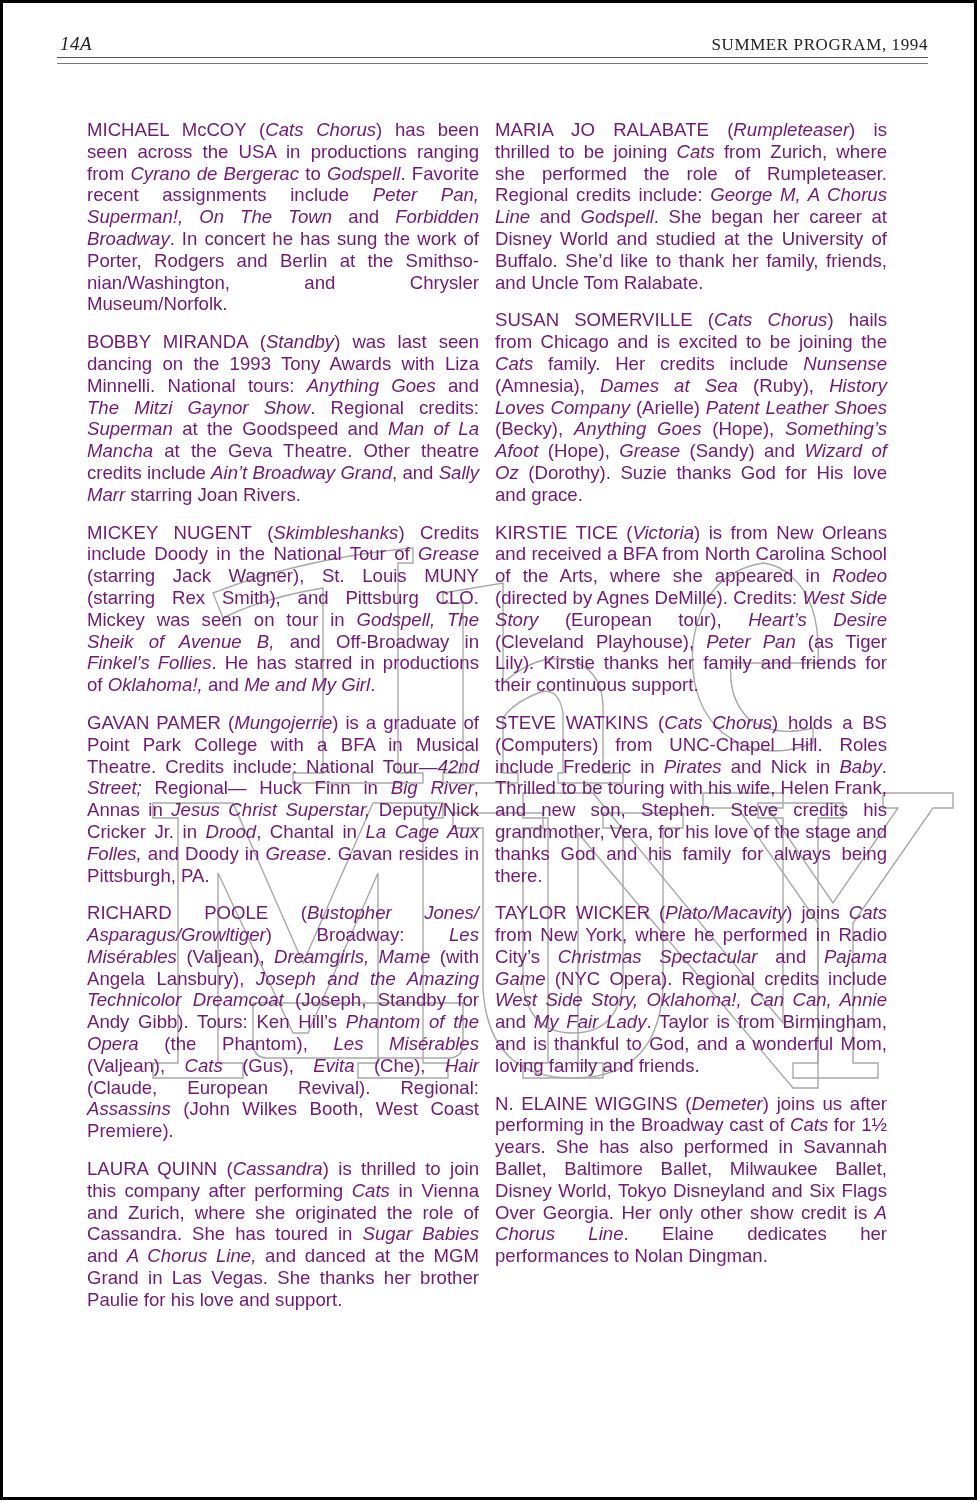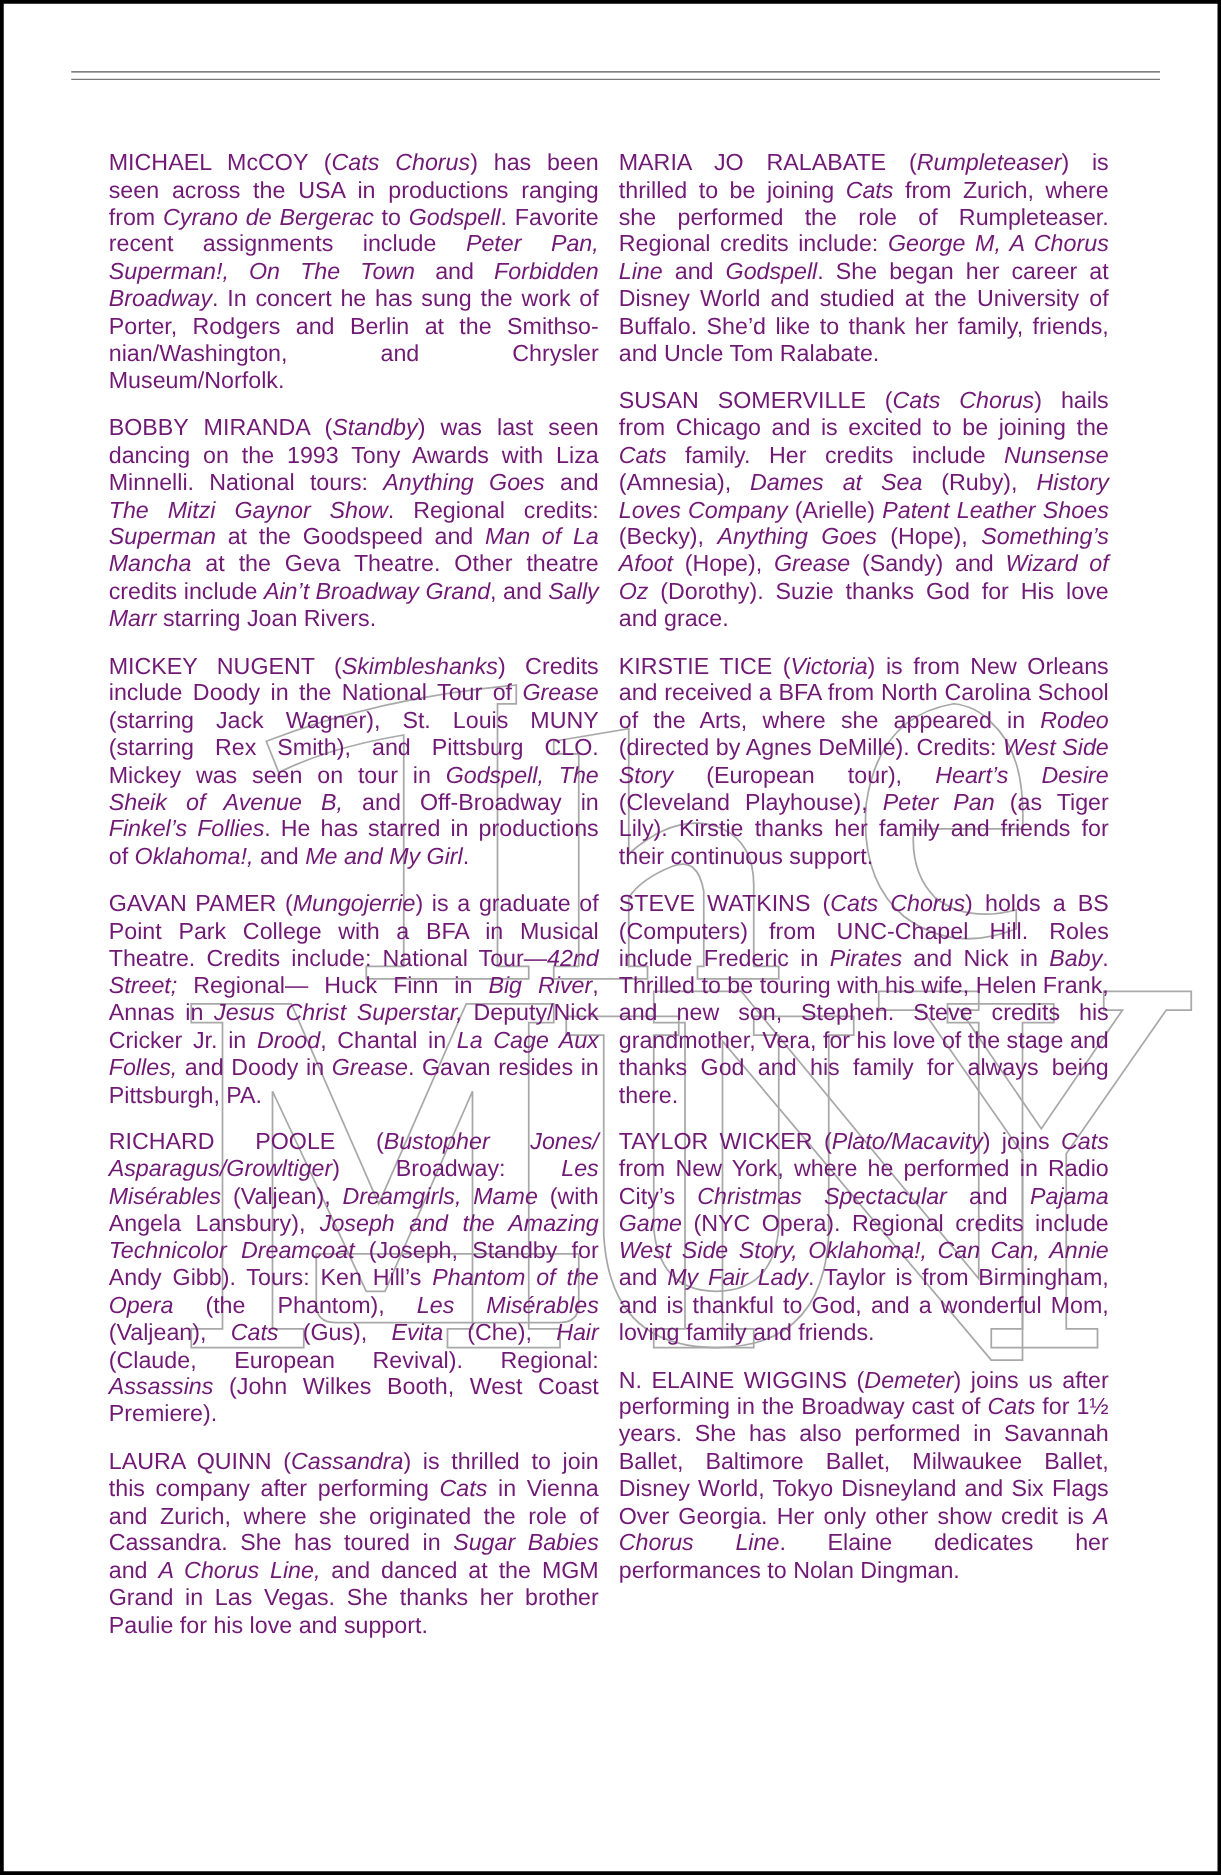--- a/index.html
+++ b/index.html
@@ -50,20 +50,24 @@
       <path d="M450 810 L540 810 L540 825 L520 825 L520 980 Q525 1030 570 1030 Q615 1030 620 980 L620 825 L600 825 L600 810 L680 810 L680 825 L660 825 L660 985 Q655 1075 570 1075 Q485 1075 480 985 L480 825 L450 825 Z"></path>
 
       <path d="M520 790 L590 790 L780 1020 L780 815 L755 815 L755 800 L840 800 L840 815 L815 815 L815 1085 L790 1085 L575 830 L575 1060 L600 1060 L600 1075 L520 1075 L520 1060 L545 1060 L545 815 L520 815 Z"></path>
 
       <path d="M700 790 L780 790 L780 805 L765 805 L830 900 L895 805 L880 805 L880 790 L950 790 L950 805 L930 805 L850 920 L850 1060 L875 1060 L875 1075 L790 1075 L790 1060 L815 1060 L815 920 L735 805 L700 805 Z"></path>
 
       <path d="M250 1000 L460 1000 L460 1040 Q460 1055 445 1055 L265 1055 Q250 1055 250 1040 Z"></path>
     </g>
   </svg>
 
+  <div class="header">
+    <span class="pgnum">14A</span>
+    <span class="pubtitle">SUMMER PROGRAM, 1994</span>
+  </div>
   <div class="rule r1"></div>
   <div class="rule r2"></div>
 
   <div class="col left">
       <p class="bio"><span>MICHAEL McCOY (</span><span class="i">Cats Chorus</span><span>) has been seen across the USA in productions ranging from </span><span class="i">Cyrano de Bergerac</span><span> to </span><span class="i">Godspell</span><span>. Favorite recent assignments in­clude </span><span class="i">Peter Pan, Superman!, On The Town</span><span> and </span><span class="i">Forbidden Broadway</span><span>. In con­cert he has sung the work of Porter, Rodgers and Berlin at the Smithso­nian/Washington, and Chrysler Museum/Norfolk.</span></p>
       <p class="bio"><span>BOBBY MIRANDA (</span><span class="i">Standby</span><span>) was last seen dancing on the 1993 Tony Awards with Liza Minnelli. National tours: </span><span class="i">Anything Goes</span><span> and </span><span class="i">The Mitzi Gaynor Show</span><span>. Regional credits: </span><span class="i">Superman</span><span> at the Goodspeed and </span><span class="i">Man of La Mancha</span><span> at the Geva Theatre. Other theatre credits in­clude </span><span class="i">Ain’t Broadway Grand</span><span>, and </span><span class="i">Sally Marr</span><span> starring Joan Rivers.</span></p>
       <p class="bio"><span>MICKEY NUGENT (</span><span class="i">Skimbleshanks</span><span>) Credits include Doody in the National Tour of </span><span class="i">Grease</span><span> (starring Jack Wagner), St. Louis MUNY (starring Rex Smith), and Pittsburg CLO. Mickey was seen on tour in </span><span class="i">Godspell, The Sheik of Avenue B,</span><span> and Off-Broadway in </span><span class="i">Finkel’s Follies</span><span>. He has starred in productions of </span><span class="i">Oklahoma!,</span><span> and </span><span class="i">Me and My Girl</span><span>.</span></p>
       <p class="bio"><span>GAVAN PAMER (</span><span class="i">Mungojerrie</span><span>) is a graduate of Point Park College with a BFA in Musical Theatre. Credits include: National Tour—</span><span class="i">42nd Street;</span><span> Regional— Huck Finn in </span><span class="i">Big River</span><span>, Annas in </span><span class="i">Jesus Christ Superstar,</span><span> Deputy/Nick Cricker Jr. in </span><span class="i">Drood</span><span>, Chantal in </span><span class="i">La Cage Aux Folles,</span><span> and Doody in </span><span class="i">Grease</span><span>. Gavan resides in Pittsburgh, PA.</span></p>
       <p class="bio"><span>RICHARD POOLE (</span><span class="i">Bustopher Jones/ Asparagus/Growltiger</span><span>) Broadway: </span><span class="i">Les Misérables</span><span> (Valjean), </span><span class="i">Dreamgirls, Mame</span><span> (with Angela Lansbury), </span><span class="i">Joseph and the Amazing Technicolor Dreamcoat</span><span> (Joseph, Standby for Andy Gibb). Tours: Ken Hill’s </span><span class="i">Phantom of the Opera</span><span> (the Phantom), </span><span class="i">Les Misérables</span><span> (Valjean), </span><span class="i">Cats</span><span> (Gus), </span><span class="i">Evita</span><span> (Che), </span><span class="i">Hair</span><span> (Claude, European Revival). Regional: </span><span class="i">Assassins</span><span> (John Wilkes Booth, West Coast Premiere).</span></p>
       <p class="bio"><span>LAURA QUINN (</span><span class="i">Cassandra</span><span>) is thrilled to join this company after performing </span><span class="i">Cats</span><span> in Vienna and Zurich, where she originated the role of Cassandra. She has toured in </span><span class="i">Sugar Babies</span><span> and </span><span class="i">A Chorus Line,</span><span> and danced at the MGM Grand in Las Vegas. She thanks her brother Paulie for his love and support.</span></p>

